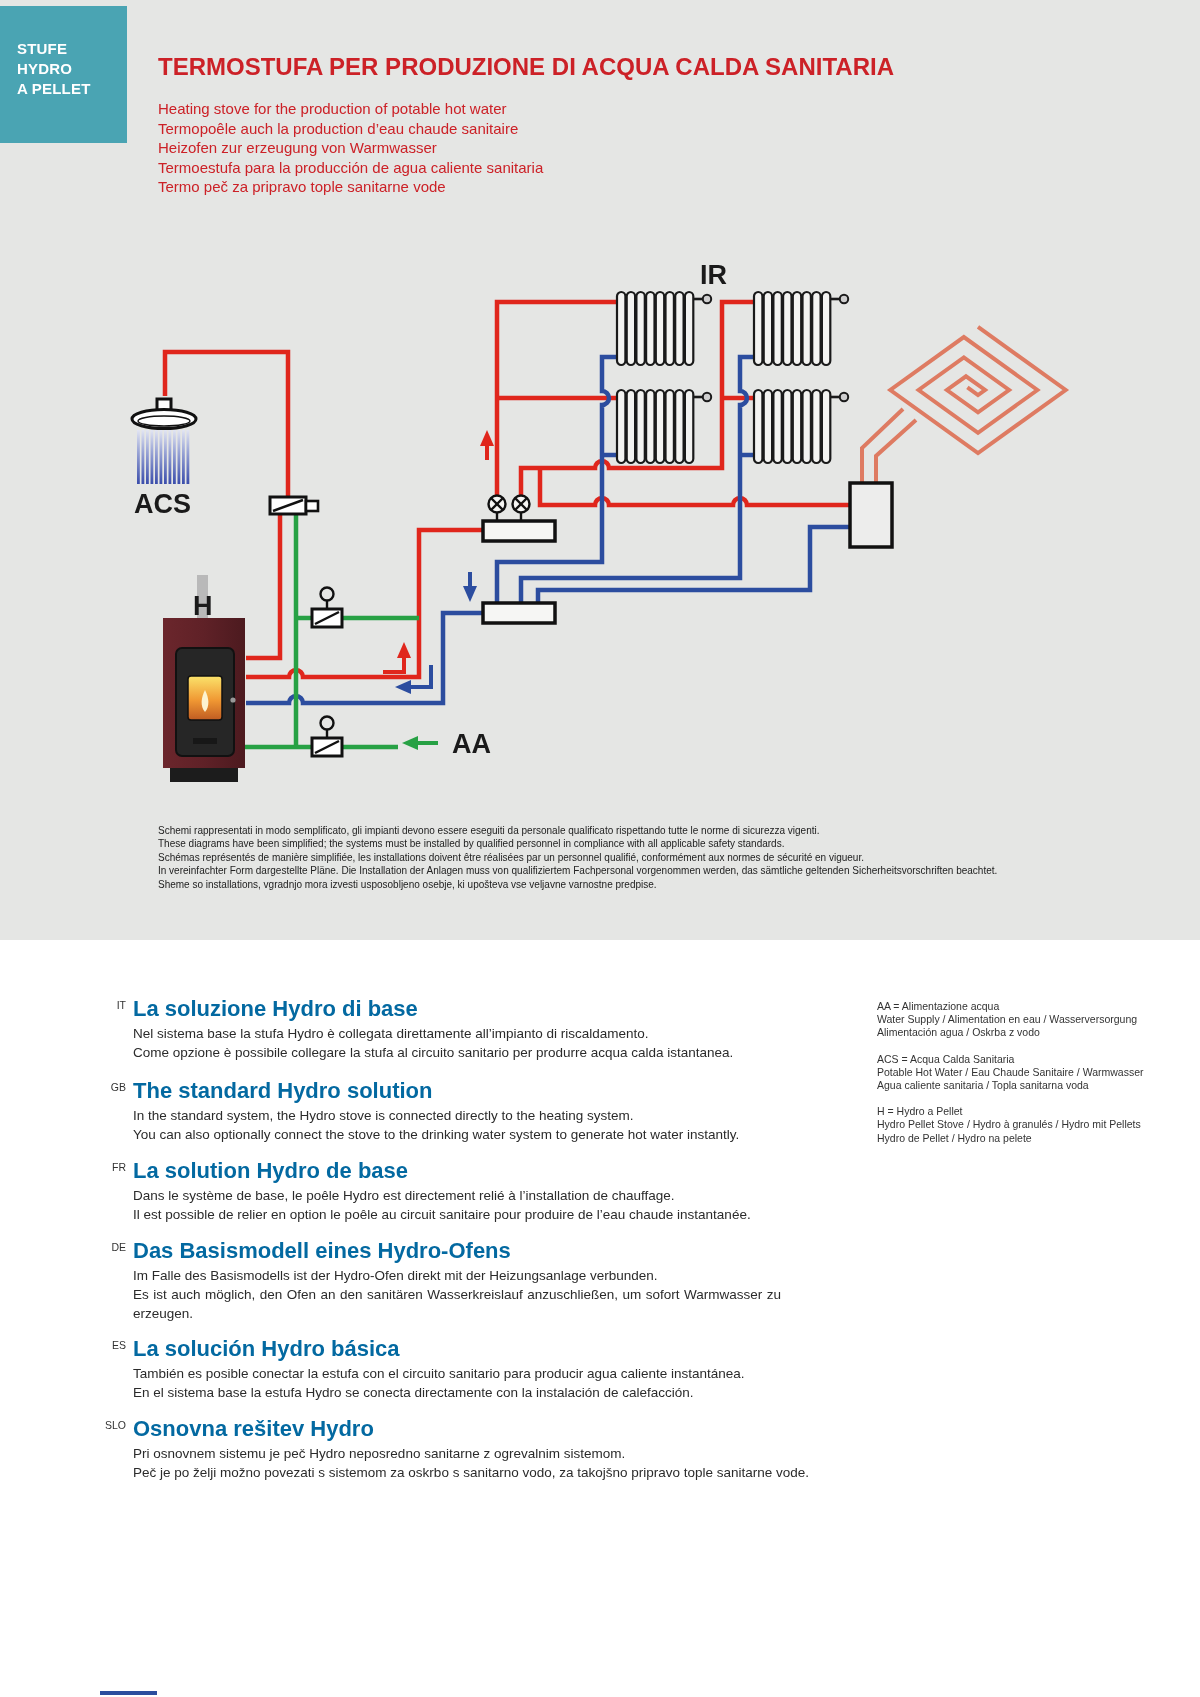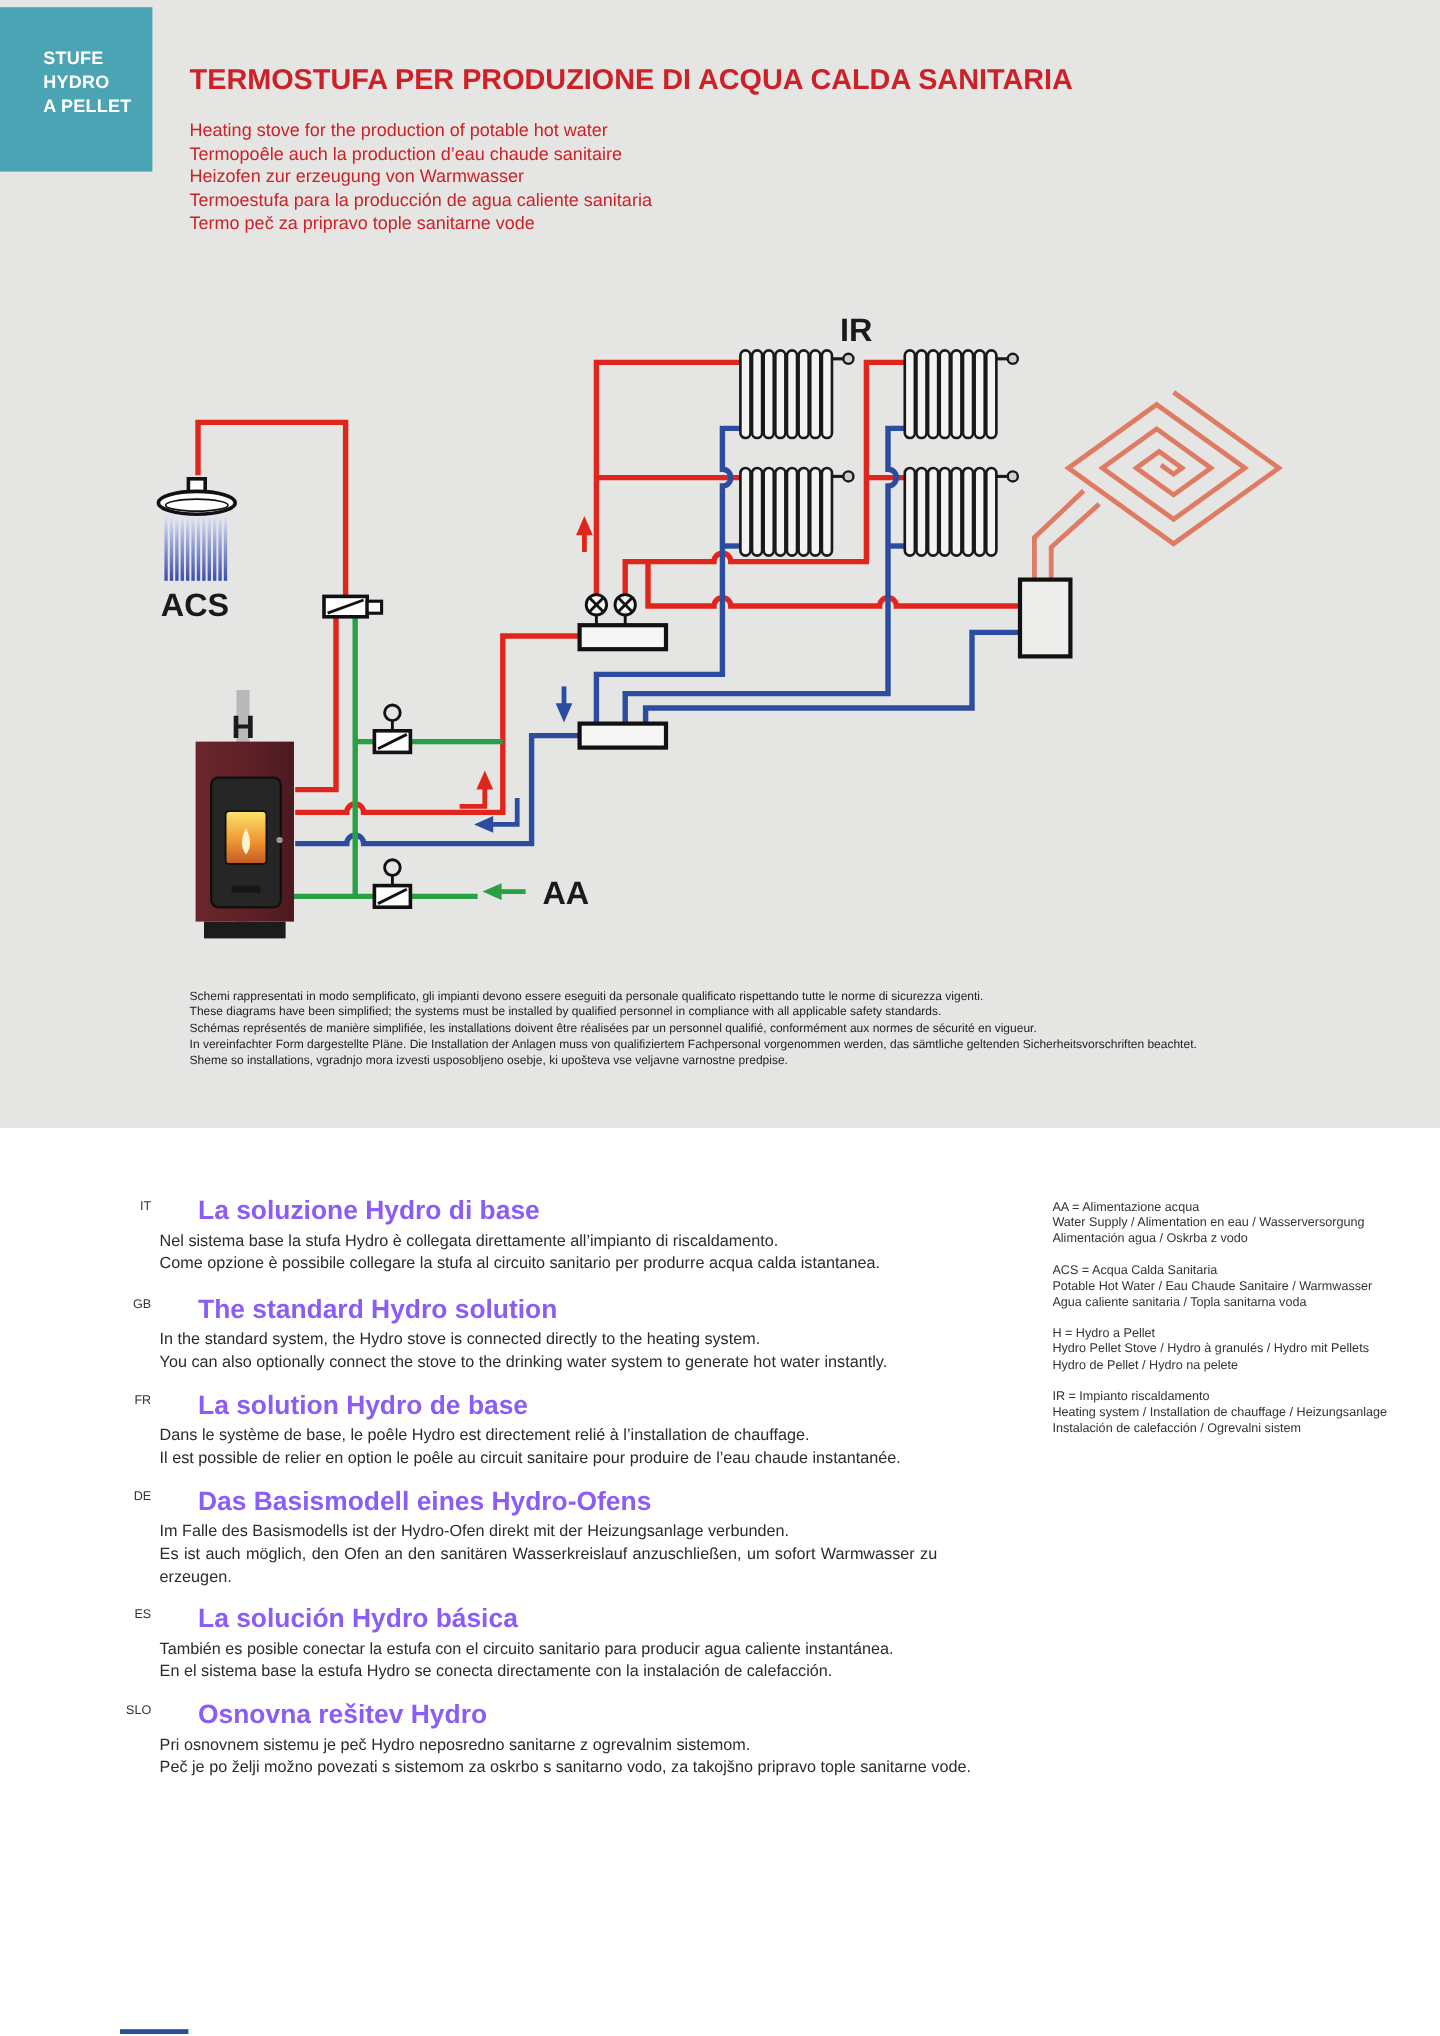--- a/index.html
+++ b/index.html
@@ -1,29 +1,29 @@
 <!DOCTYPE html>
 <html><head>
 <meta charset="utf-8">
 <style>
   html,body{margin:0;padding:0;background:#fff;}
   .page{position:relative;width:1200px;height:1697px;background:#ffffff;overflow:hidden;
         font-family:"Liberation Sans",sans-serif;}
   .top-band{position:absolute;left:0;top:0;width:1200px;height:940px;background:#e5e6e4;}
   .badge{position:absolute;left:0;top:6px;width:127px;height:137px;background:#4aa4b3;
          color:#fff;font-weight:bold;font-size:15px;line-height:20px;
-         padding:33px 0 0 36px;box-sizing:border-box;letter-spacing:.2px;}
+         padding:33px 0 0 17px;box-sizing:border-box;letter-spacing:.2px;}
   .main-title{position:absolute;left:158px;top:53px;color:#cc2127;font-weight:bold;
               font-size:24px;white-space:nowrap;}
   .subtitles{position:absolute;left:158px;top:99px;color:#cc2127;font-size:15px;line-height:19.5px;}
   .diagram-svg{position:absolute;left:0;top:0;}
   .disclaimer{position:absolute;left:158px;top:824px;color:#222;font-size:10px;line-height:13.4px;}
   .section{position:absolute;left:94px;width:740px;}
   .sec-code{position:absolute;left:0;top:3px;width:32px;text-align:right;font-size:10.5px;color:#333;}
-  .sec-head{position:absolute;left:39px;top:0;color:#8b5cf6;font-weight:bold;font-size:22px;white-space:nowrap;margin-left:32px;}
+  .sec-head{position:absolute;left:39px;top:0;color:#0369a1;font-weight:bold;font-size:22px;white-space:nowrap;}
   .sec-body{position:absolute;left:39px;top:28px;width:700px;color:#2b2b2b;font-size:13.5px;line-height:19px;}
   .sec-body.justify{width:648px;}
   .sec-body.justify div{text-align:justify;}
   .legend{position:absolute;left:877px;top:1000px;width:300px;color:#333;font-size:10.5px;line-height:13.2px;}
   .legend .block{margin-bottom:13px;}
   .footer-mark{position:absolute;left:100px;top:1691px;width:57px;height:4px;background:#2b4d9e;}
 </style>
 </head>
 <body>
 
@@ -296,21 +296,16 @@
     <div class="block">
       <div>ACS = Acqua Calda Sanitaria</div>
       <div>Potable Hot Water / Eau Chaude Sanitaire / Warmwasser</div>
       <div>Agua caliente sanitaria / Topla sanitarna voda</div>
     </div>
     <div class="block">
       <div>H = Hydro a Pellet</div>
       <div>Hydro Pellet Stove / Hydro à granulés / Hydro mit Pellets</div>
       <div>Hydro de Pellet / Hydro na pelete</div>
     </div>
-    <div class="block">
-      <div>IR = Impianto riscaldamento</div>
-      <div>Heating system / Installation de chauffage / Heizungsanlage</div>
-      <div>Instalación de calefacción / Ogrevalni sistem</div>
-    </div>
   </div>
 
   <div class="footer-mark"></div>
 </div>
 
 </body></html>

